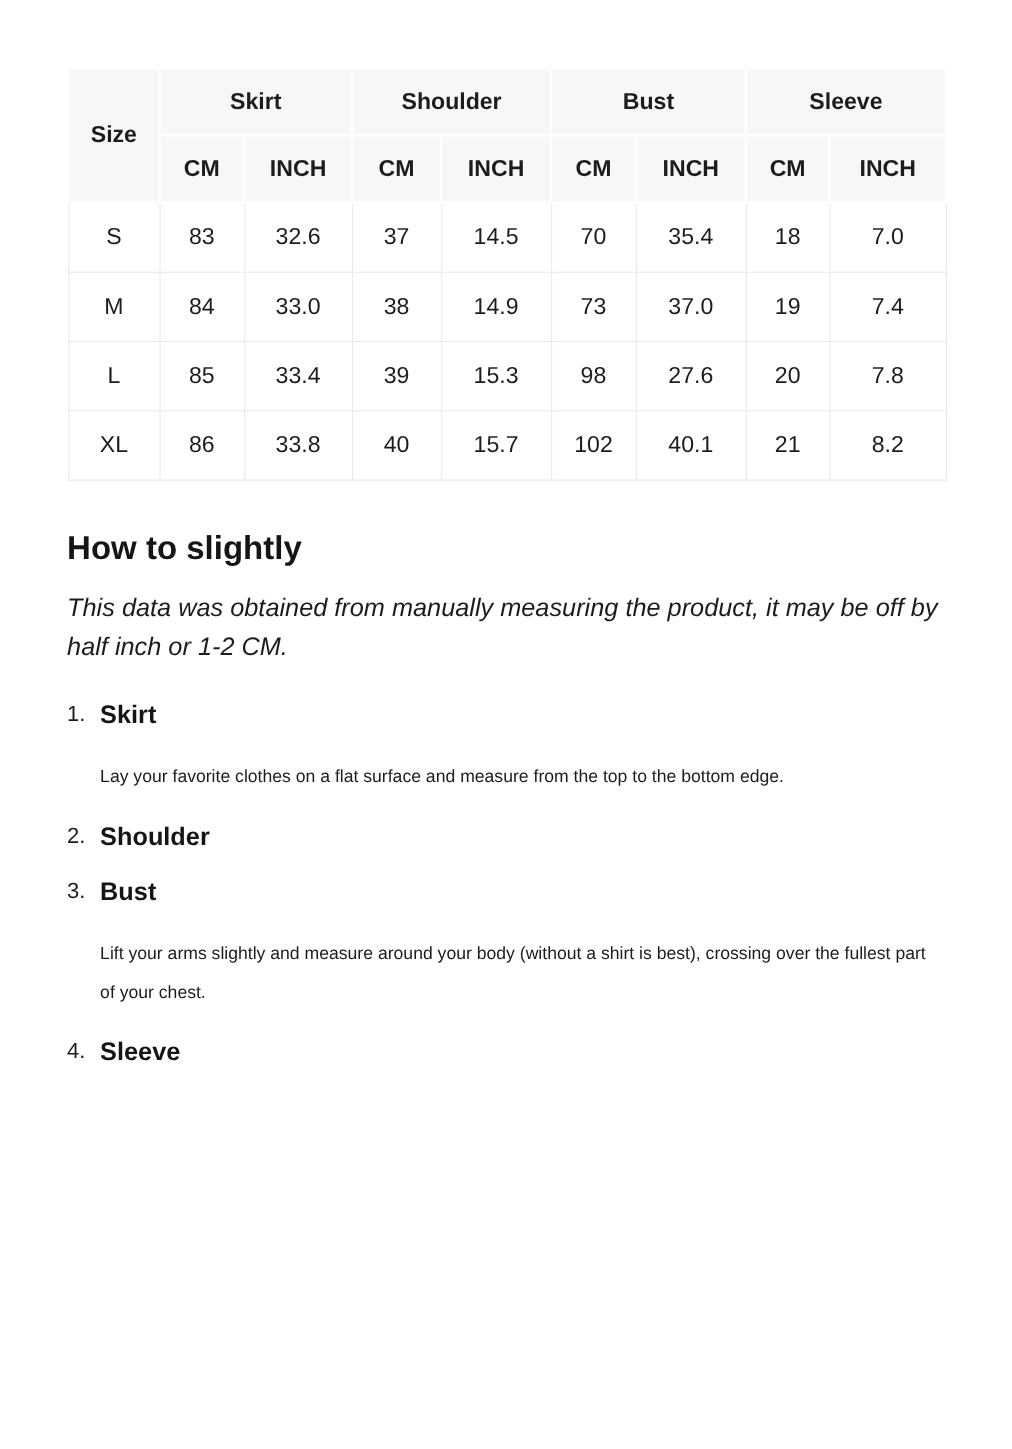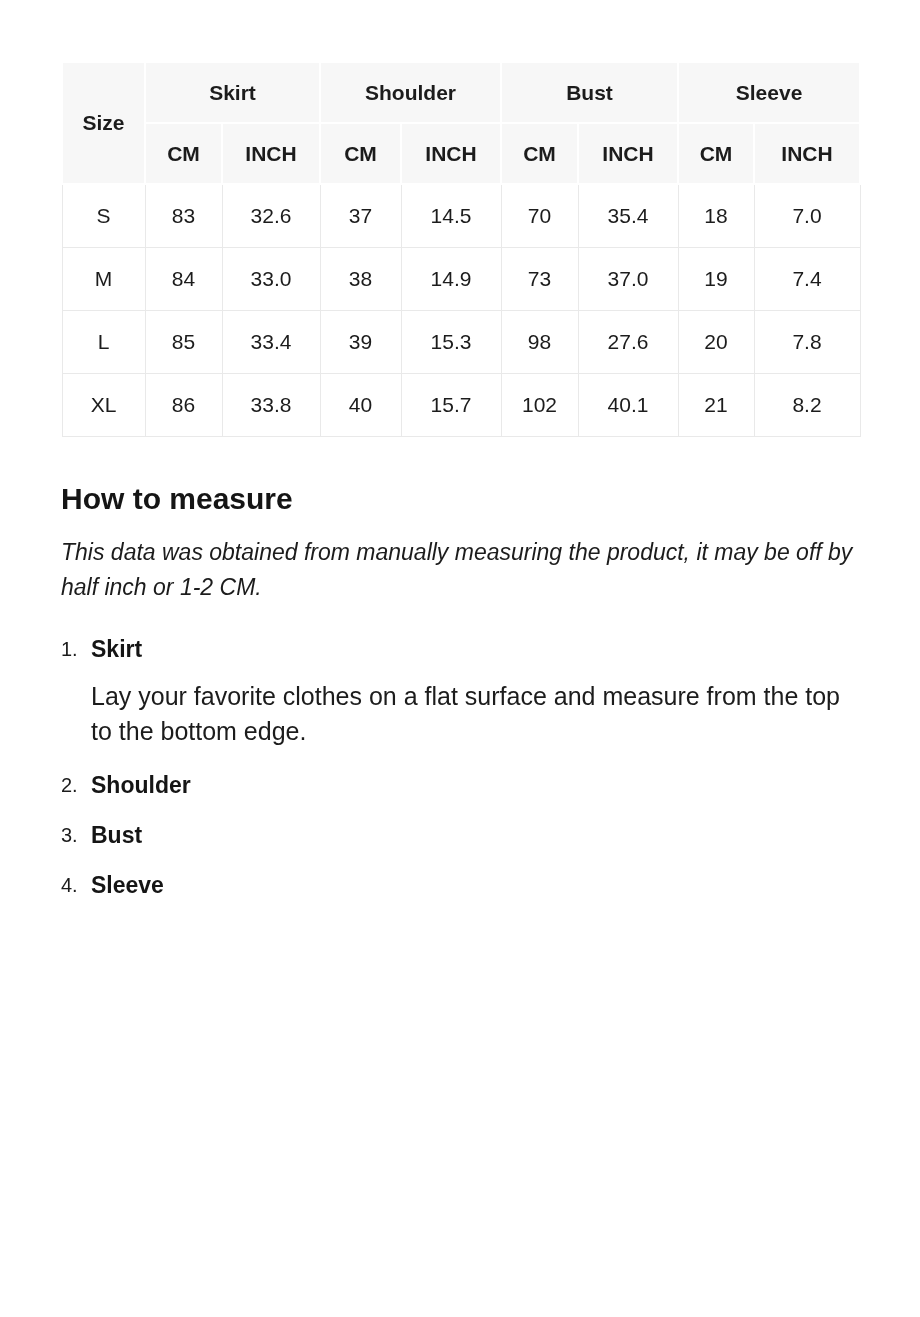--- a/index.html
+++ b/index.html
@@ -69,22 +69,22 @@
   }
   .step-title {
     grid-column: 2;
     font-size: 23px;
     font-weight: bold;
     line-height: 28px;
     color: #151515;
   }
   .step-text {
     grid-column: 2;
-    margin-top: 16px;
-    font-size: 25px;
+    margin-top: 26px;
+    font-size: 16px;
     line-height: 35px;
     max-width: 768px;
   }
 </style>
 </head>
 <body>
 
 <div class="page">
 
   <table class="size-chart">
@@ -159,40 +159,41 @@
         <td>40</td>
         <td>15.7</td>
         <td>102</td>
         <td>40.1</td>
         <td>21</td>
         <td>8.2</td>
       </tr>
     </tbody>
   </table>
 
-  <h2 class="htm-title">How to measure</h2>
+  <h2 class="htm-title">How to slightly</h2>
 
   <p class="htm-intro">This data was obtained from manually measuring the product, it may be off by half inch or 1-2 CM.</p>
 
   <div class="steps">
 
     <div class="step">
       <span class="step-num">1.</span>
       <h3 class="step-title">Skirt</h3>
       <p class="step-text">Lay your favorite clothes on a flat surface and measure from the top to the bottom edge.</p>
     </div>
 
     <div class="step">
       <span class="step-num">2.</span>
       <h3 class="step-title">Shoulder</h3>
     </div>
 
     <div class="step">
       <span class="step-num">3.</span>
       <h3 class="step-title">Bust</h3>
+      <p class="step-text">Lift your arms slightly and measure around your body (without a shirt is best), crossing over the fullest part of your chest.</p>
     </div>
 
     <div class="step">
       <span class="step-num">4.</span>
       <h3 class="step-title">Sleeve</h3>
     </div>
 
   </div>
 </div>
 

